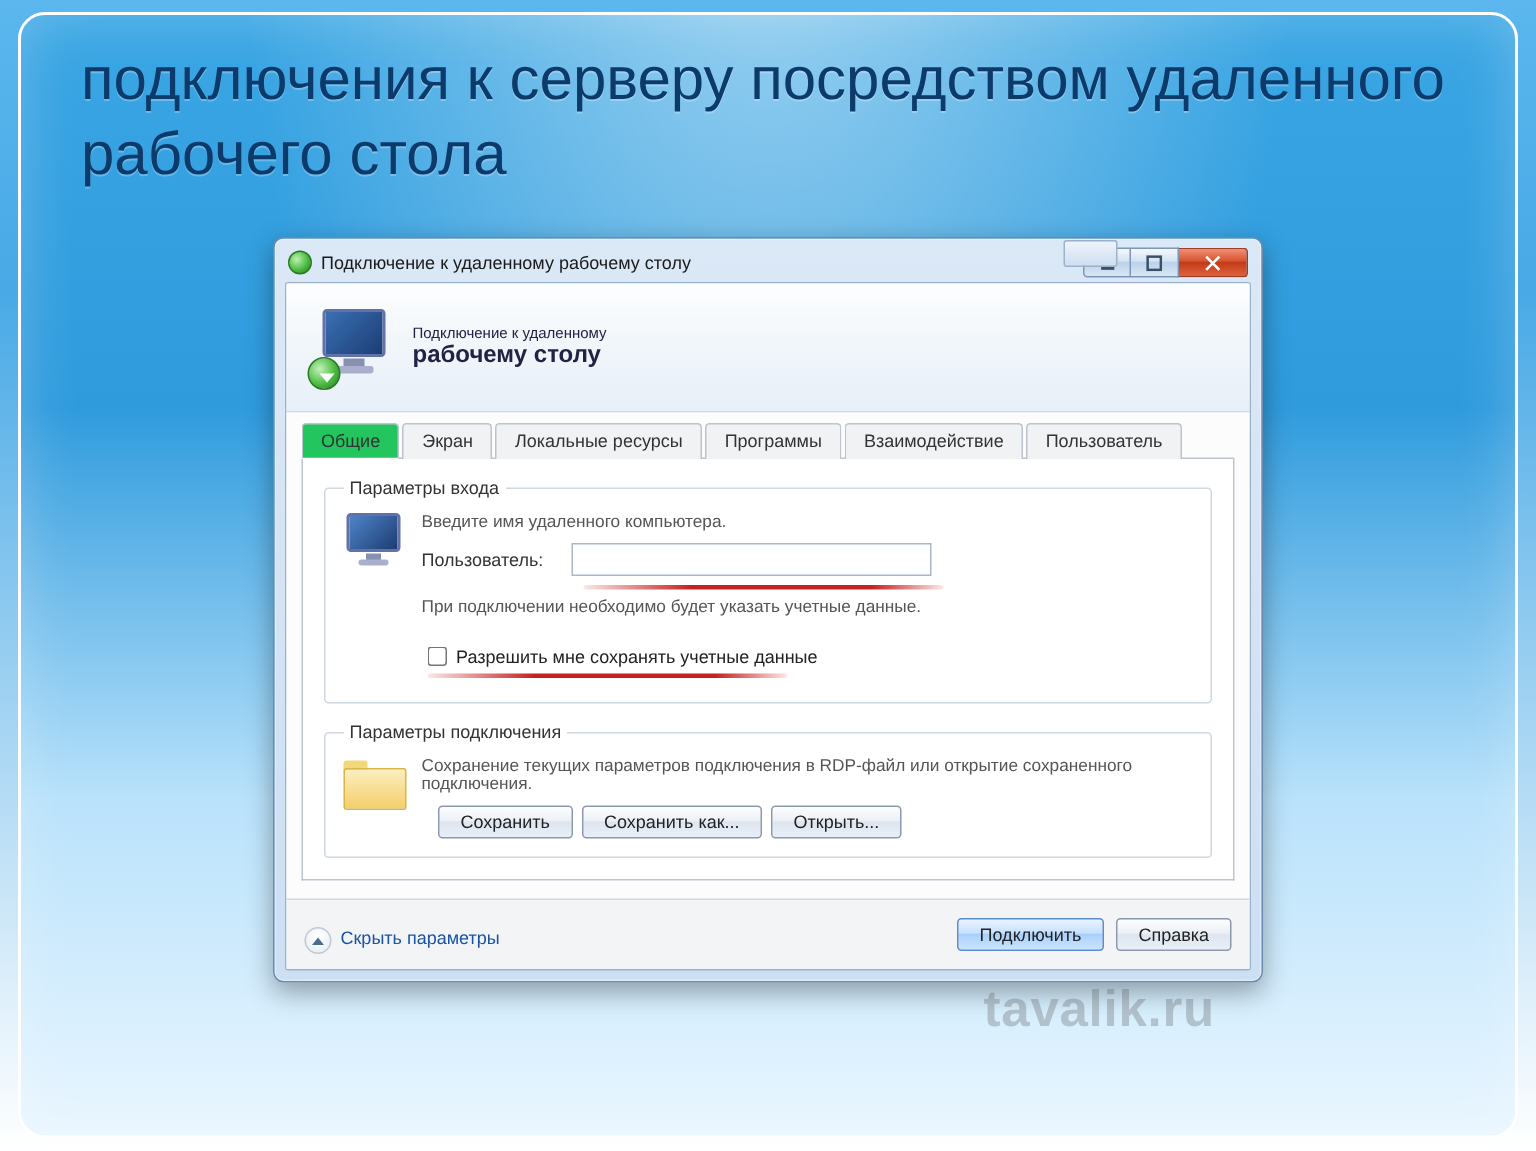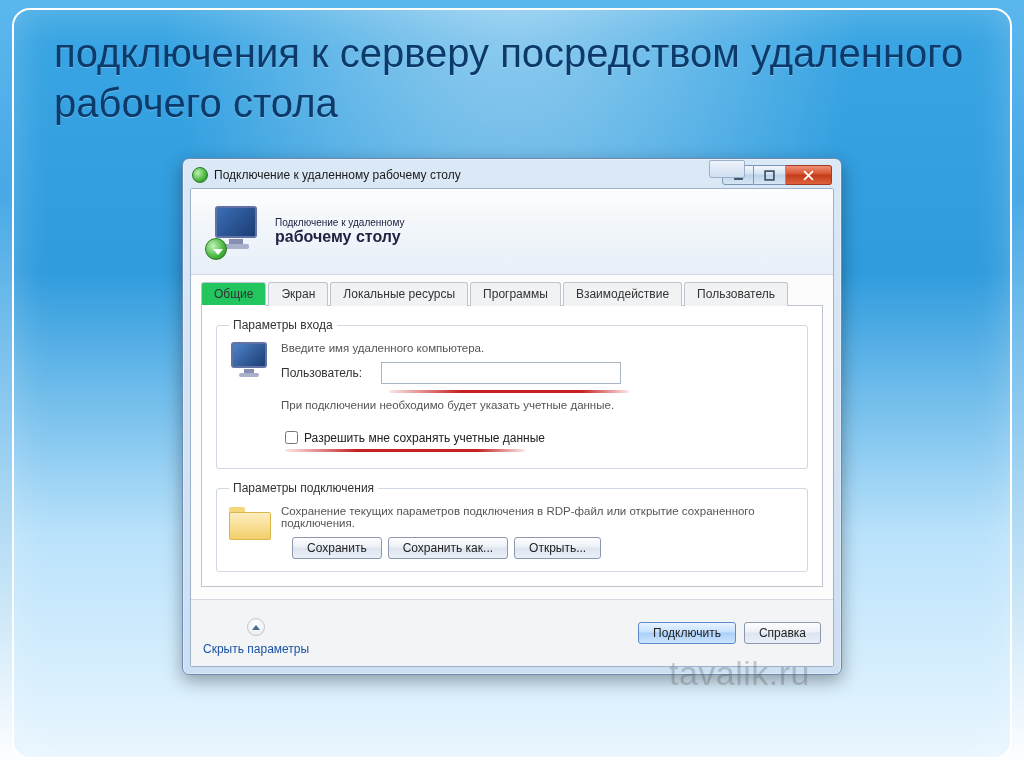--- a/index.html
+++ b/index.html
@@ -280,24 +280,23 @@
     color: #222;
     cursor: default;
   }
   button.w7.primary {
     background: linear-gradient(to bottom, #eaf4ff 0%, #c7e1ff 45%, #a9d0fb 50%, #cbe4ff 100%);
     border-color: #5a8bcf;
   }
 
   .collapse-row {
     display: flex;
-    align-items: center;
+    align-items: flex-start;
     gap: 6px;
     margin-top: 8px;
-    flex-direction: column;
   }
   .collapse-row .chev {
     width: 18px; height: 18px;
     border: 1px solid #c0c8d3;
     border-radius: 50%;
     background: radial-gradient(circle at 50% 35%, #fff 0%, #e6ecf3 100%);
     display: flex; align-items: center; justify-content: center;
   }
   .collapse-row .chev::before {
     content: '';
@@ -315,21 +314,21 @@
     background: #f3f4f6;
     border-top: 1px solid #d2d8e0;
   }
   .footer-bar .right { margin-left: auto; display:flex; gap:8px; }
 
   .watermark {
     position: absolute;
     bottom: 64px; right: 200px;
     font-size: 34px;
     color: rgba(80,80,80,0.28);
-    font-weight: 400;
+    font-weight: 700;
     pointer-events: none;
     letter-spacing: 0.5px;
   }
 </style>
 </head>
 <body>
 
 <div class="slide-card">
   <div class="slide-title">подключения к серверу посредством удаленного рабочего стола</div>
 

